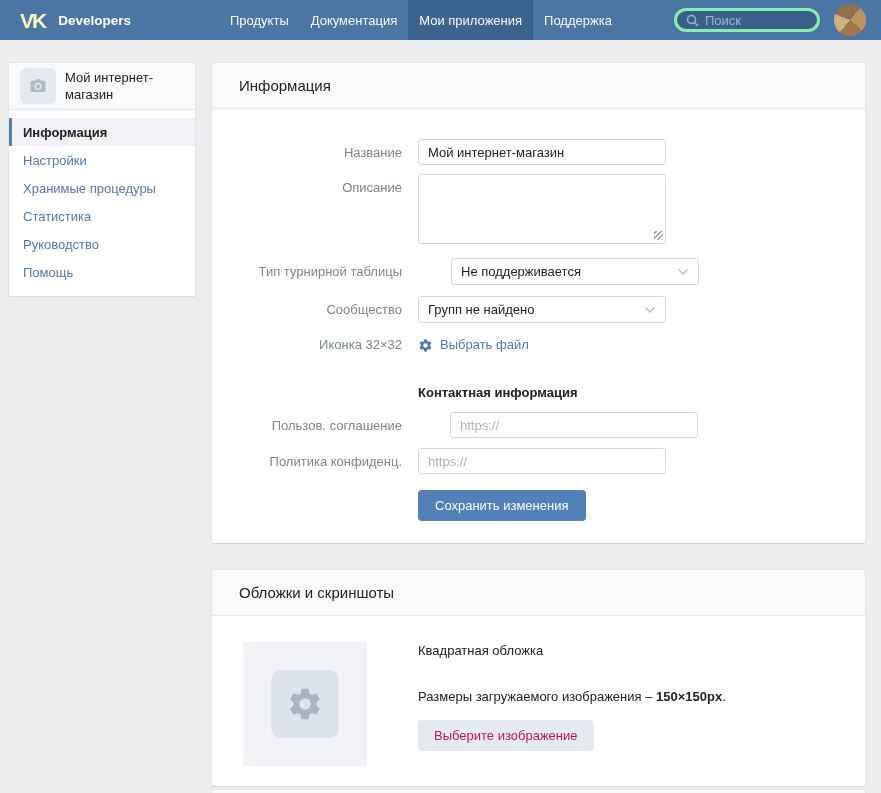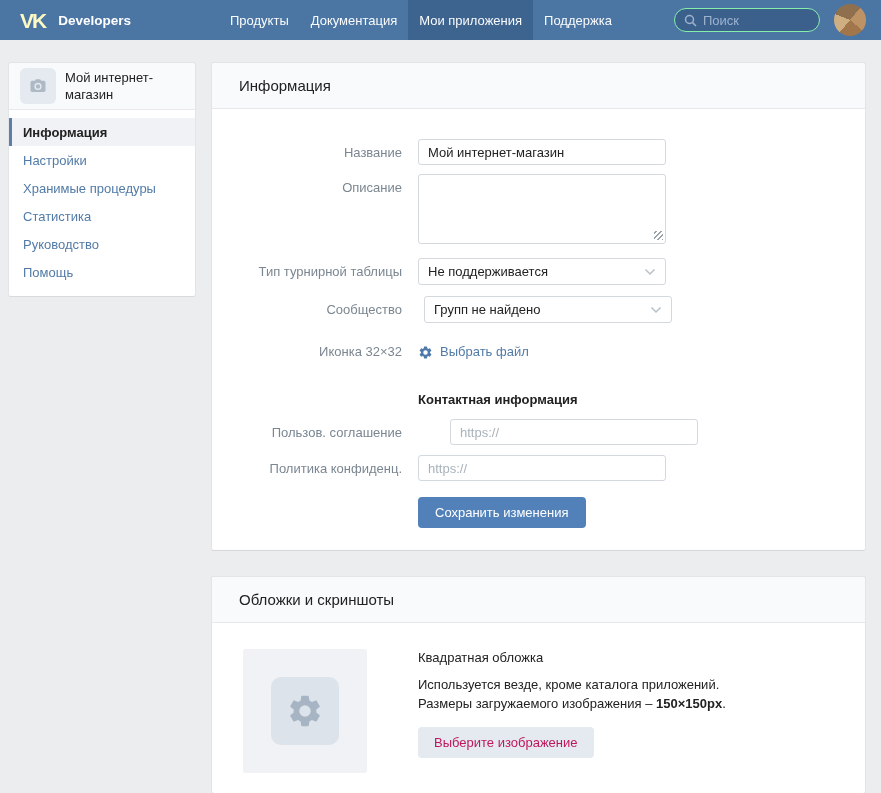--- a/index.html
+++ b/index.html
@@ -10,21 +10,21 @@
     font-size:13px; color:#222;
   }
 
   
   .topbar { height:40px; background:#4b76a4; display:flex; align-items:center; padding:0 15px 0 20px; }
   .logo { color:#fef9c3; font-weight:800; font-size:21px; letter-spacing:-2px; cursor:pointer; line-height:1; }
   .brand { color:#fff; font-weight:bold; font-size:13.5px; margin-left:13px; cursor:pointer; }
   .topnav { display:flex; height:40px; margin-left:88px; }
   .topnav-item { display:flex; align-items:center; padding:0 11px; color:rgba(255,255,255,.97); cursor:pointer; white-space:nowrap;text-align:center; }
   .topnav-item.active { background:#3d648f; }
-  .search { margin-left:auto; display:flex; align-items:center; background:#3b608c; border:1px solid #86efac; border-radius:12px; height:24px; width:146px; padding:0 9px; }
+  .search { margin-left:auto; display:flex; align-items:center; background:#3b608c; border:3px solid #86efac; border-radius:12px; height:24px; width:146px; padding:0 9px; }
   .search svg { flex:none; margin-right:6px; }
   .search input { background:transparent; border:none; outline:none; color:#fff; font-size:13px; width:100%; font-family:inherit; }
   .search input::placeholder { color:#9db3cf; }
   .avatar { width:32px; height:32px; border-radius:50%; margin-left:14px; cursor:pointer; flex:none;
     background:conic-gradient(from 40deg, #bd9264 0 25%, #a1764b 25% 50%, #cfae81 50% 70%, #8f6f4e 70% 100%); }
 
   
   .layout { display:flex; align-items:flex-start; padding:22px 15px 0 8px; gap:15px; }
 
   
@@ -41,22 +41,22 @@
   .content { flex:1; min-width:0; }
   .panel { background:#fff; border:1px solid #e2e4e8; border-bottom-color:#d5d6da; border-radius:3px; margin-bottom:25px; }
   .panel-head { background:#f9fafb; border-bottom:1px solid #e7e8ec; padding:14px 27px; font-size:15px; border-radius:3px 3px 0 0; }
 
   
   .form { padding:30px 0 22px; }
   .form-row { display:flex; }
   .form-label { width:190px; flex:none; text-align:right; margin-right:16px; color:#7a8691; padding-top:6px; line-height:16px; }
   .row-name { margin-bottom:9px; }
   .row-desc { margin-bottom:14px; }
-  .row-sel1 { margin-bottom:11px; }
-  .row-sel2 { margin-bottom:21px;gap:6px; }
+  .row-sel1 { margin-bottom:11px;gap:33px; }
+  .row-sel2 { margin-bottom:14px; }
   .icon-row { align-items:center; }
   .icon-row .form-label { padding-top:0; }
   .text-input { width:248px; height:26px; border:1px solid #d3d9de; border-radius:3px; padding:0 9px; font-size:13px; color:#222; font-family:inherit; outline:none; background:#fff; }
   .text-input::placeholder { color:#a9b2ba; }
   .textarea-wrap { position:relative; width:248px; }
   .textarea-wrap textarea { width:248px; height:70px; border:1px solid #d3d9de; border-radius:3px; padding:5px 9px; font-family:inherit; font-size:13px; resize:none; outline:none; display:block; }
   .resize-handle { position:absolute; right:3px; bottom:4px; width:9px; height:9px; cursor:nwse-resize;
     background:repeating-linear-gradient(-45deg, #99a1a9 0 1px, transparent 1px 3.5px); }
   .select { width:248px; height:27px; border:1px solid #d3d9de; border-radius:3px; display:flex; align-items:center; justify-content:space-between; padding:0 9px; cursor:pointer; background:#fff; }
   .file-link { display:flex; align-items:center; gap:7px; color:#517ba6; cursor:pointer; line-height:16px; }
@@ -215,21 +215,21 @@
         <div class="cover-placeholder">
           <div class="cover-tile">
             <svg width="38" height="38" viewBox="0 0 24 24" fill="#a7b4c4">
               <path d="M19.14 12.94c.04-.3.06-.61.06-.94 0-.32-.02-.64-.07-.94l2.03-1.58c.18-.14.23-.41.12-.61l-1.92-3.32c-.12-.22-.37-.29-.59-.22l-2.39.96c-.5-.38-1.03-.7-1.62-.94l-.36-2.54c-.04-.24-.24-.41-.48-.41h-3.84c-.24 0-.43.17-.47.41l-.36 2.54c-.59.24-1.13.57-1.62.94l-2.39-.96c-.22-.08-.47 0-.59.22L2.74 8.87c-.12.21-.08.47.12.61l2.03 1.58c-.05.3-.09.63-.09.94s.02.64.07.94l-2.03 1.58c-.18.14-.23.41-.12.61l1.92 3.32c.12.22.37.29.59.22l2.39-.96c.5.38 1.03.7 1.62.94l.36 2.54c.05.24.24.41.48.41h3.84c.24 0 .44-.17.47-.41l.36-2.54c.59-.24 1.13-.56 1.62-.94l2.39.96c.22.08.47 0 .59-.22l1.92-3.32c.12-.22.07-.47-.12-.61l-2.01-1.58zM12 15.6A3.6 3.6 0 1112 8.4a3.6 3.6 0 010 7.2z"></path>
             </svg>
           </div>
         </div>
         <div class="cover-info">
           <div class="cover-title">Квадратная обложка</div>
           <div class="cover-desc">
-            <span>Используется везде, кроме каталога приложений.</span><br>
+            <br>
             <span>Размеры загружаемого изображения – </span><b>150×150px</b><span>.</span>
           </div>
           <button class="btn-secondary">Выберите изображение</button>
         </div>
       </div>
     </section>
 
     <div class="panel-stub"></div>
   </main>
 </div>

